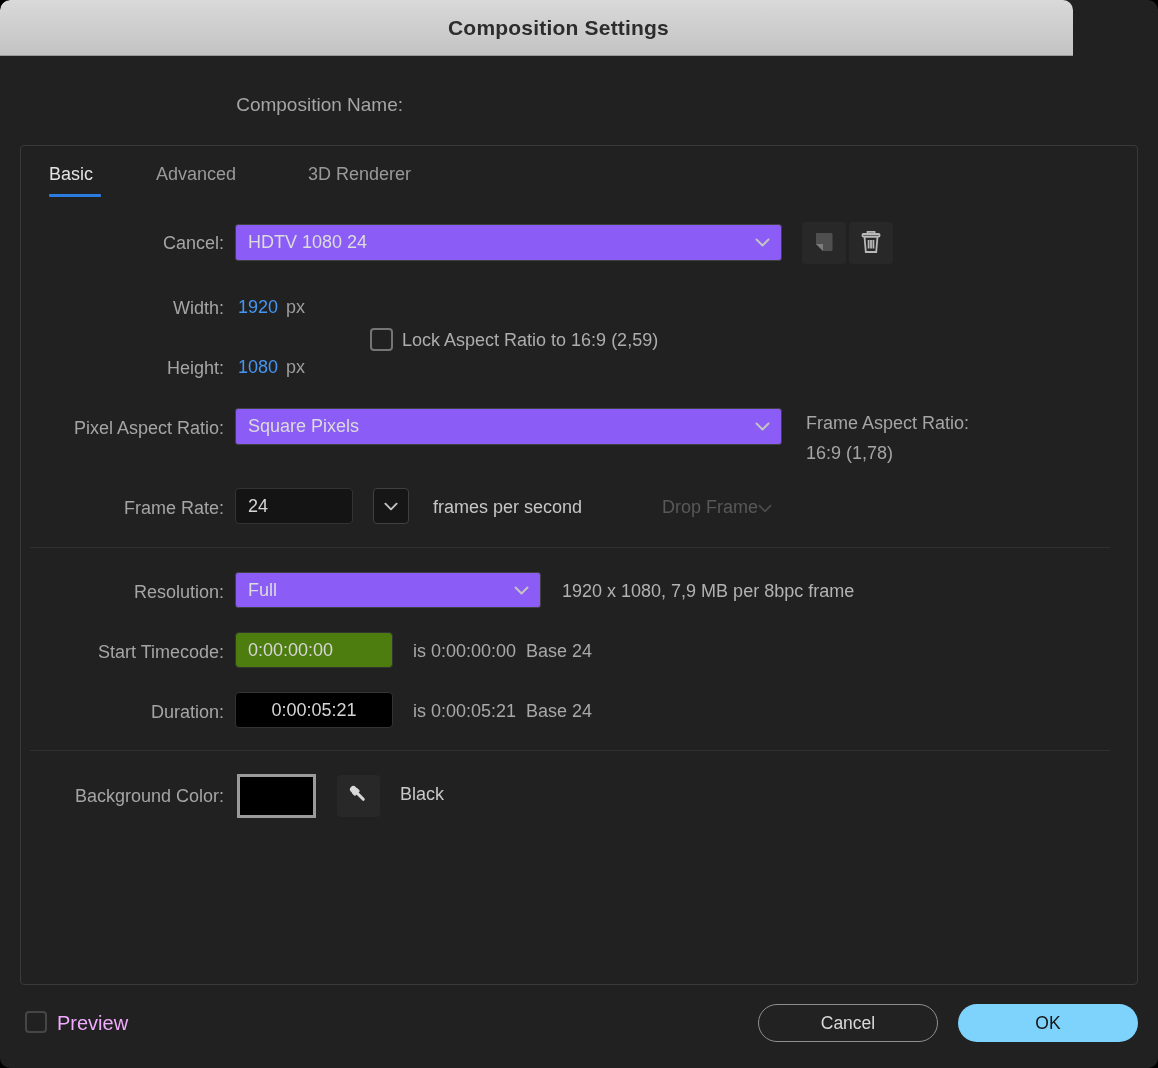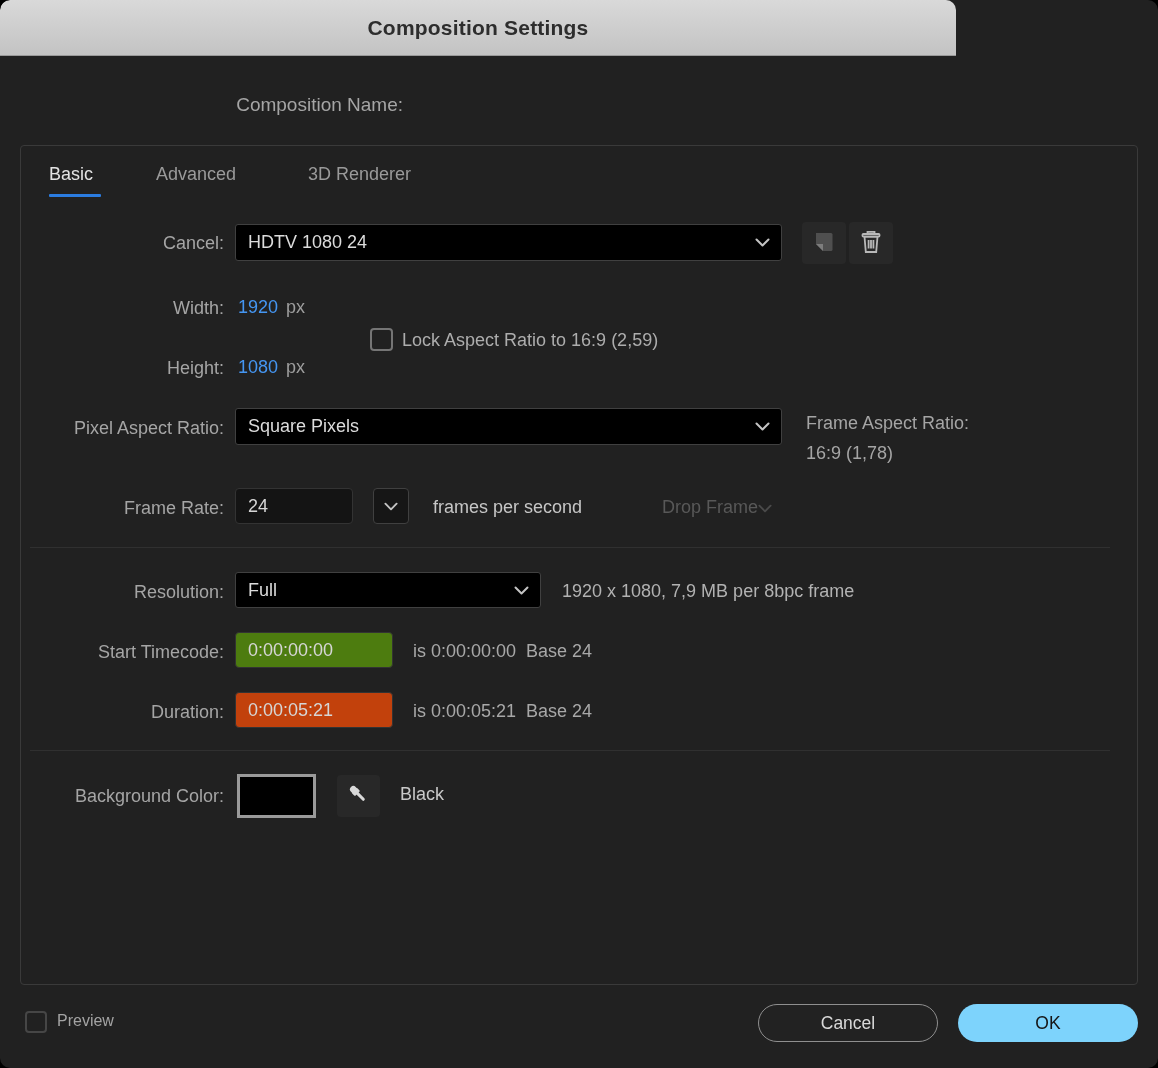--- a/index.html
+++ b/index.html
@@ -4,46 +4,47 @@
 <style>
   html,body{margin:0;padding:0;background:#000;}
   .screen{
     position:relative;width:1158px;height:1068px;overflow:hidden;
     font-family:"Liberation Sans",sans-serif;background:#000;
   }
   .dialog{
     position:absolute;inset:0;background:#212121;border-radius:10px;overflow:hidden;
   }
   .titlebar{
-    position:absolute;left:0;top:0;width:956px;height:55px;
+    position:absolute;left:0;top:0;width:1029px;height:55px;
     background:linear-gradient(#d9d9d9,#c3c3c3);
     border-bottom:1px solid #9a9a9a;
     display:flex;align-items:center;justify-content:center;
     border-radius:10px 10px 0 0;
+    padding-left:44px;
   }
   .titlebar span{font-size:21px;font-weight:700;color:#2d2d2d;letter-spacing:.2px;}
   .abs{position:absolute;}
   .label{
     position:absolute;left:20px;width:204px;text-align:right;
     color:#a5a5a5;font-size:18px;line-height:22px;white-space:nowrap;
   }
   .panel{
     position:absolute;left:20px;top:145px;width:1118px;height:840px;
     border:1px solid #3a3a3a;border-radius:4px;box-sizing:border-box;
   }
   .tab{position:absolute;top:164px;font-size:18px;color:#9a9a9a;cursor:default;white-space:nowrap;}
   .tab.active{color:#e3e3e3;}
   .tab-underline{position:absolute;left:49px;top:194px;width:52px;height:3px;background:#2b7ce0;border-radius:1px;}
   .text-input{
     position:absolute;box-sizing:border-box;background:#161616;
     border:1px solid #2e2e2e;border-radius:4px;color:#d6d6d6;
     font-family:"Liberation Sans",sans-serif;font-size:18px;padding:0 12px;outline:none;
   }
   .dropdown{
-    position:absolute;box-sizing:border-box;background:#000000;
+    position:absolute;box-sizing:border-box;background:#8b5cf6;
     border:1px solid #404040;border-radius:3px;
     display:flex;align-items:center;cursor:default;
   }
   .dropdown .dd-text{flex:1;padding-left:12px;font-size:18px;color:#dcdcdc;white-space:nowrap;overflow:hidden;}
   .dropdown .dd-chev{padding-right:11px;display:flex;align-items:center;}
   .icon-btn{
     position:absolute;box-sizing:border-box;background:#282828;border:none;border-radius:4px;
     display:flex;align-items:center;justify-content:center;padding:0;cursor:default;
   }
   .checkbox{position:absolute;box-sizing:border-box;border:2px solid #757575;border-radius:4px;background:transparent;}
@@ -170,40 +171,40 @@
           </svg>
       </span>
     </div>
     <div class="info" style="left:562px;top:581px;color:#b2b2b2;">1920 x 1080, 7,9 MB per 8bpc frame</div>
 
     <div class="label" style="top:641px;">Start Timecode:</div>
     <input class="text-input" style="left: 235px; top: 632px; width: 158px; height: 36px; background: #4d7c0f; border-color: rgb(51, 51, 51);" value="0:00:00:00">
     <div class="info" style="left:413px;top:641px;">is 0:00:00:00  Base 24</div>
 
     <div class="label" style="top:701px;">Duration:</div>
-    <input class="text-input" style="left: 235px; top: 692px; width: 158px; height: 36px; background: #c2410c; border-color: rgb(51, 51, 51);" value="0:00:05:21">
+    <input class="text-input" style="left: 235px; top: 692px; width: 158px; height: 36px; background: #000000; border-color: rgb(51, 51, 51); text-align: center;" value="0:00:05:21">
     <div class="info" style="left:413px;top:701px;">is 0:00:05:21  Base 24</div>
 
     <div class="sep" style="top:750px;"></div>
 
     <div class="label" style="top:785px;">Background Color:</div>
     <div class="swatch" style="left:237px;top:774px;width:79px;height:44px;"></div>
     <button class="icon-btn" style="left:337px;top:775px;width:43px;height:42px;">
       <span>
         <svg width="26" height="26" viewBox="0 0 24 24">
           <g transform="rotate(-45 12 12)" fill="#d9d9d9">
             <rect x="10.6" y="4" width="2.8" height="15" rx="1.4"></rect>
             <rect x="8.6" y="5.5" width="6.8" height="4.6" rx="1"></rect>
             <circle cx="12" cy="4.6" r="3.1"></circle>
           </g>
         </svg>
       </span>
     </button>
     <div class="abs" style="left:400px;top:784px;font-size:18px;color:#c9c9c9;">Black</div>
 
     <div class="checkbox dim" style="left:25px;top:1011px;width:22px;height:22px;"></div>
-    <div class="abs" style="left:57px;top:1012px;font-size:16px;color:#a3a3a3;">Preview</div>
+    <div class="abs" style="left:57px;top:1012px;font-size:20px;color:#f0abfc;">Preview</div>
 
     <button class="pill cancel" style="left:758px;top:1004px;width:180px;">Cancel</button>
     <button class="pill ok" style="left:958px;top:1004px;width:180px;">OK</button>
 
   </div>
 </div>
 
 </body></html>

